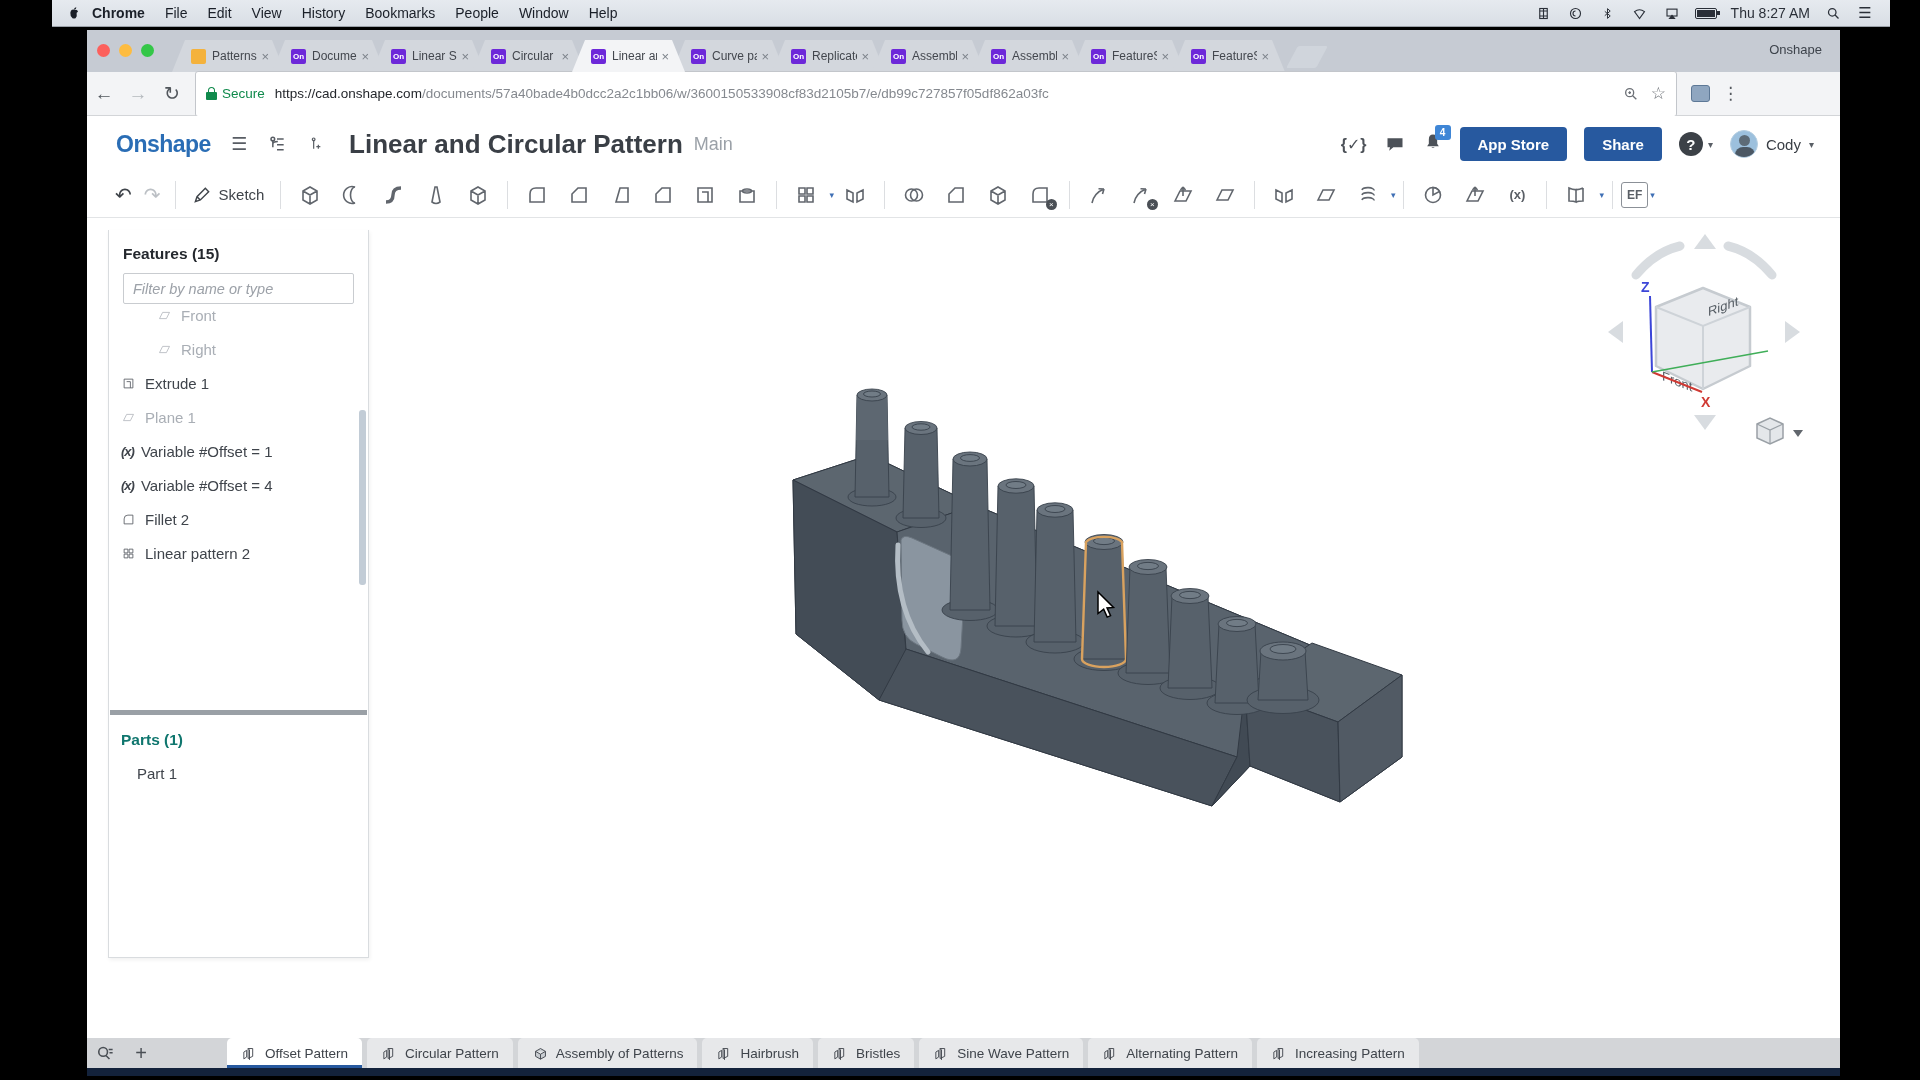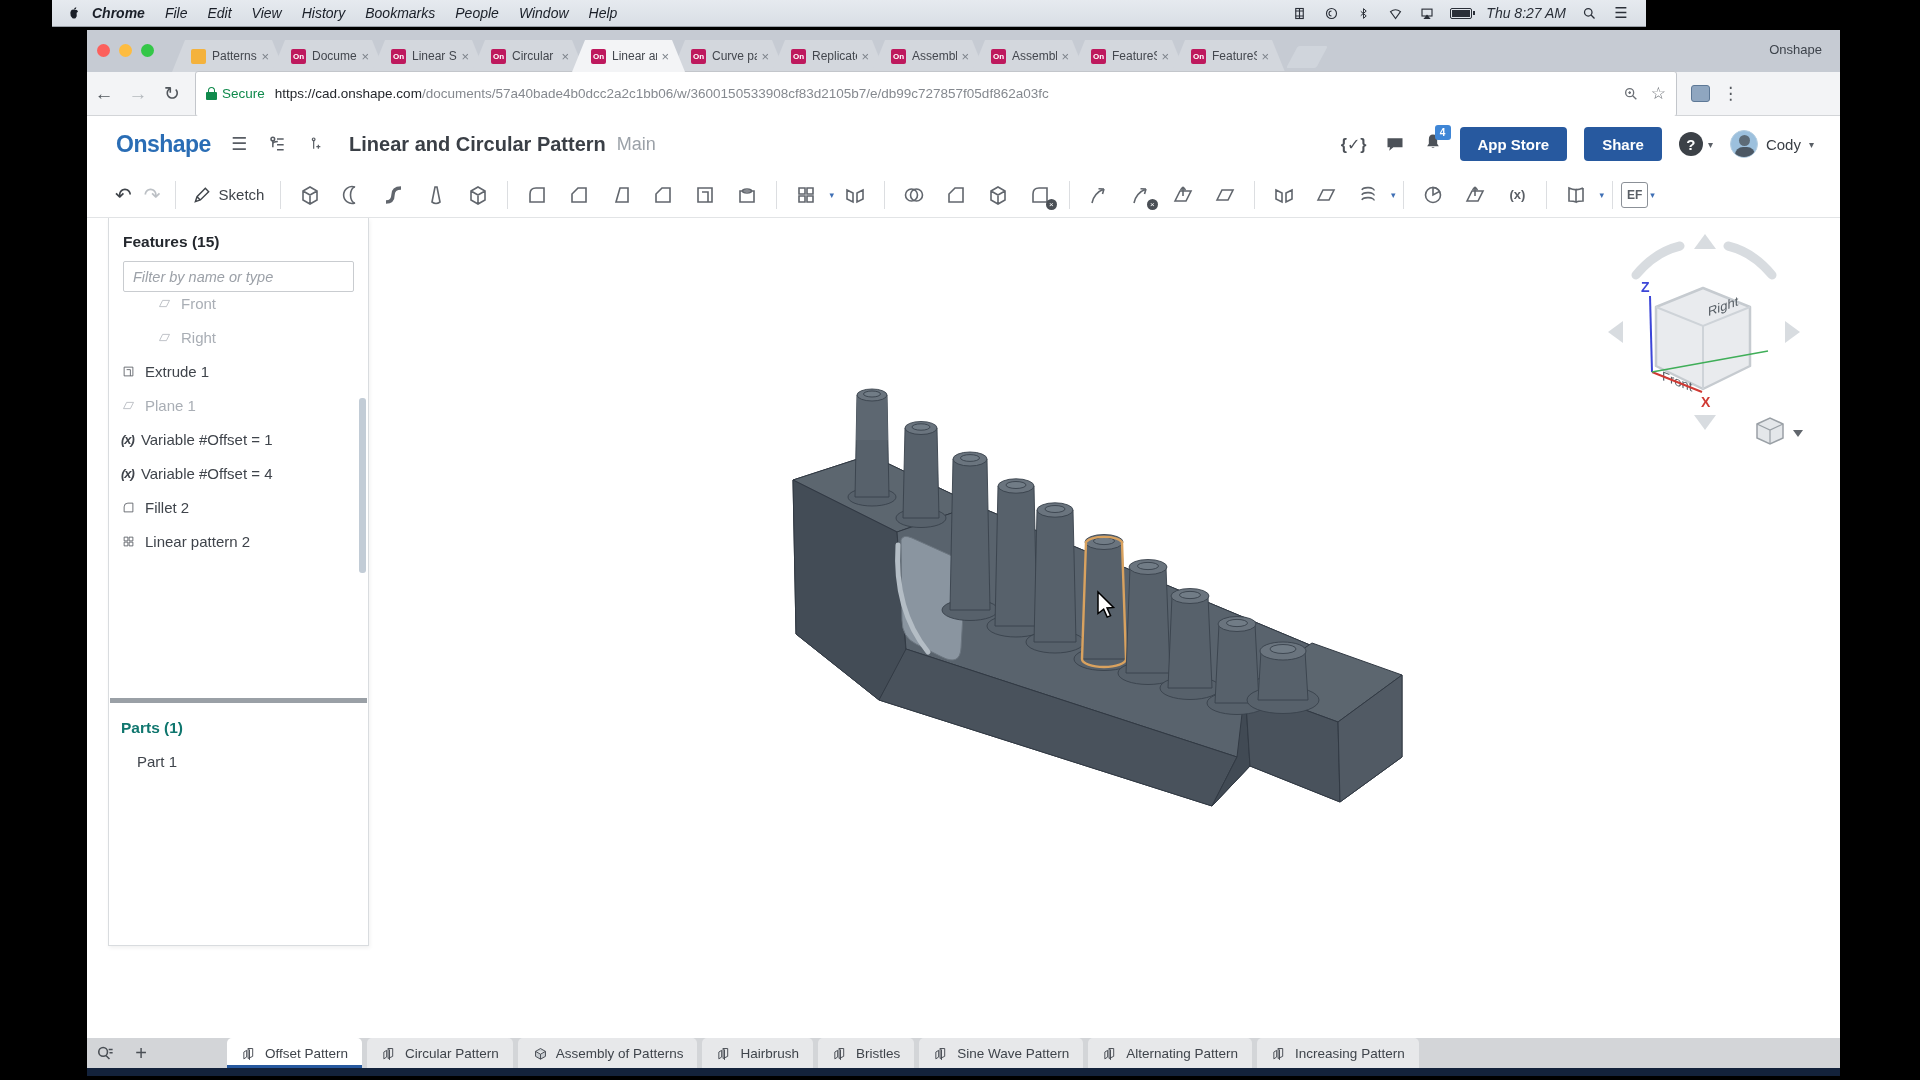--- a/index.html
+++ b/index.html
@@ -1,20 +1,20 @@
 <!DOCTYPE html>
 <html><head>
 <meta charset="utf-8">
 <style>
   * { margin:0; padding:0; box-sizing:border-box; }
   html,body { width:1920px; height:1080px; overflow:hidden; background:#000; font-family:"Liberation Sans","DejaVu Sans",sans-serif; }
   .desktop { position:absolute; left:0; top:0; width:1920px; height:1080px; background:#000; }
 
   
-  .menubar { position:absolute; left:52px; top:0; width:1594px; height:27px; background:linear-gradient(#e6eaef,#d9dee5); display:flex; align-items:center; font-size:14px; color:#1a1f28; border-bottom:1px solid #9aa0a8;font-style:italic; }
+  .menubar { position:absolute; left:52px; top:0; width:1838px; height:27px; background:linear-gradient(#e6eaef,#d9dee5); display:flex; align-items:center; font-size:14px; color:#1a1f28; border-bottom:1px solid #9aa0a8; }
   .menubar .apple { margin-left:14px; width:16px; display:flex; justify-content:center; }
   .menu-item { padding:0 10px; }
   .menu-item.bold { font-weight:bold; }
   .mb-right { margin-left:auto; display:flex; align-items:center; gap:14px; padding-right:16px; color:#2a2f38; }
   .mb-ico { width:18px; height:16px; display:flex; align-items:center; justify-content:center; }
   .mb-clock { font-size:14px; }
   .battery { width:22px; height:11px; border:1.5px solid #2a2f38; border-radius:2px; position:relative; }
   .battery::after { content:""; position:absolute; right:-4px; top:2.5px; width:2.5px; height:4px; background:#2a2f38; }
   .battery .fill { position:absolute; inset:1px; background:#2a2f38; }
 
@@ -22,21 +22,21 @@
   .window { position:absolute; left:87px; top:30px; width:1753px; height:1046px; background:#f3f4f6; }
 
   
   .tabstrip { position:absolute; left:0; top:0; width:100%; height:42px; background:#c6cbd3; display:flex; align-items:flex-end; }
   .lights { position:absolute; left:10px; top:14px; display:flex; gap:9px; }
   .light { width:13px; height:13px; border-radius:50%; }
   .light.r { background:#fc605c; } .light.y { background:#fdbc40; } .light.g { background:#34c748; }
   .ctabs { display:flex; margin-left:85px; height:32px; }
   .ctab { position:relative; width:113px; height:32px; margin-right:-13px; background:#d3d7dd; clip-path:polygon(13px 0, calc(100% - 13px) 0, 100% 100%, 0 100%); display:flex; align-items:center; padding:0 16px 0 19px; font-size:12px; color:#43474e; }
   .ctab.active { background:#f3f4f6; z-index:5; }
-  .ctab .fav { flex:0 0 15px; height:15px; margin-right:6px; border-radius:2px; background:#be185d; color:#fff; font-size:8px; font-weight:bold; display:flex; align-items:center; justify-content:center; }
+  .ctab .fav { flex:0 0 15px; height:15px; margin-right:6px; border-radius:2px; background:#6d28d9; color:#fff; font-size:8px; font-weight:bold; display:flex; align-items:center; justify-content:center; }
   .ctab .fav.doc { background:#f4b23c; }
   .ctab .t { flex:1; white-space:nowrap; overflow:hidden; }
   .ctab .x { flex:0 0 auto; margin-left:4px; color:#7c828a; font-size:13px; }
   .newtab { width:30px; height:22px; background:#d0d5dc; transform:skewX(-28deg); margin:0 0 4px 20px; border-radius:2px; }
   .profile-name { position:absolute; right:18px; top:12px; font-size:13px; color:#3d434b; }
 
   
   .navbar { position:absolute; left:0; top:42px; width:100%; height:44px; background:#f3f4f6; border-bottom:1px solid #d3d5d8; display:flex; align-items:center; }
   .nav-btn { font-size:19px; color:#51565c; width:34px; text-align:center; }
   .nav-btn.dis { color:#b3b8bd; }
@@ -49,21 +49,21 @@
   .url-path { color:#85898f; flex:1; white-space:nowrap; overflow:hidden; }
   .omni-ico { color:#6c7076; margin-left:12px; display:flex; align-items:center; }
   .ext-ico { width:19px; height:17px; margin-left:14px; background:#8fa6c0; border:1.5px solid #5d7896; border-radius:3px; }
   .dots { font-size:17px; color:#55595f; margin:0 14px 0 12px; }
 
   
   .page { position:absolute; left:0; top:86px; width:100%; height:960px; background:#fff; }
   .os-header { position:absolute; left:0; top:0; width:100%; height:56px; background:#fff; display:flex; align-items:center; }
   .os-logo { margin-left:29px; font-size:23px; font-weight:bold; color:#2a6db5; letter-spacing:-0.5px; }
   .hd-ico { color:#585d64; margin-left:20px; display:flex; align-items:center; }
-  .os-title { margin-left:26px; font-size:20px; font-weight:bold; color:#3a3f46; }
+  .os-title { margin-left:26px; font-size:26px; font-weight:bold; color:#3a3f46; }
   .os-ws { margin-left:11px; font-size:18px; color:#9ba1a8; }
   .hd-right { margin-left:auto; display:flex; align-items:center; gap:17px; padding-right:26px; }
   .codechk { font-size:16px; font-weight:bold; color:#4c5158; }
   .bell-wrap { position:relative; }
   .badge { position:absolute; top:-7px; right:-8px; min-width:16px; height:15px; background:#3f86d6; color:#fff; font-size:10px; font-weight:bold; border-radius:3px; display:flex; align-items:center; justify-content:center; padding:0 3px; }
   .blue-btn { height:34px; background:#27599f; color:#fff; font-size:15px; font-weight:bold; border:none; border-radius:4px; padding:0 18px; }
   .help-circle { width:24px; height:24px; border-radius:50%; background:#3c4147; color:#fff; font-size:15px; font-weight:bold; display:flex; align-items:center; justify-content:center; }
   .caret { font-size:10px; color:#5a5f66; }
   .avatar { width:28px; height:28px; border-radius:50%; background:#9cc0dd; position:relative; overflow:hidden; border:1px solid #b6cfe2; }
   .avatar::before { content:""; position:absolute; left:8.5px; top:4px; width:11px; height:11px; border-radius:50%; background:#5d6b77; }
@@ -81,21 +81,21 @@
   .sketch-btn { display:flex; align-items:center; gap:7px; margin:0 8px; color:#3f444a; font-size:15px; }
   .tb-caret { font-size:9px; color:#3f6fb5; margin-left:2px; }
   .tb-txt { font-size:13px; font-weight:bold; color:#5a5f66; }
   .ef-box { border:1.5px solid #8b9097; border-radius:3px; font-size:12px; font-weight:bold; color:#5a5f66; padding:5px 5px; }
 
   
   .content { position:absolute; left:0; top:102px; width:100%; height:820px; background:#fff; }
   .viewport-svg { position:absolute; left:0; top:0; width:100%; height:100%; }
 
   
-  .fpanel { position:absolute; left:21px; top:0px; width:261px; height:728px; background:#fff; border:1px solid #d9dcdf; border-top:none; box-shadow:1px 2px 4px rgba(0,0,0,0.06); font-size:15px; }
+  .fpanel { position:absolute; left:21px; top:12px; width:261px; height:728px; background:#fff; border:1px solid #d9dcdf; border-top:none; box-shadow:1px 2px 4px rgba(0,0,0,0.06); font-size:15px; }
   .fp-title { font-weight:bold; color:#24282e; padding:15px 0 10px 14px; font-size:15.5px; }
   .fp-filter { margin:0 14px; height:31px; border:1px solid #c9ccd0; border-radius:2px; width:231px; padding:0 9px; font-style:italic; font-size:14.5px; color:#555; font-family:inherit; }
   .fp-filter::placeholder { color:#9ca1a8; }
   .fp-list { margin-top:6px; height:396px; overflow:hidden; position:relative; }
   .fp-row { height:34px; display:flex; align-items:center; padding-left:12px; color:#3f444b; }
   .fp-row.first { margin-top:-12px; }
   .fp-row.muted { color:#a9aeb5; }
   .fp-row.indent { padding-left:48px; }
   .fp-row svg { margin-right:9px; stroke:currentColor; fill:none; stroke-width:1.4; flex:0 0 auto; opacity:0.85; }
   .fp-var { font-size:13px; font-style:italic; font-weight:bold; margin-right:7px; letter-spacing:-1px; }

